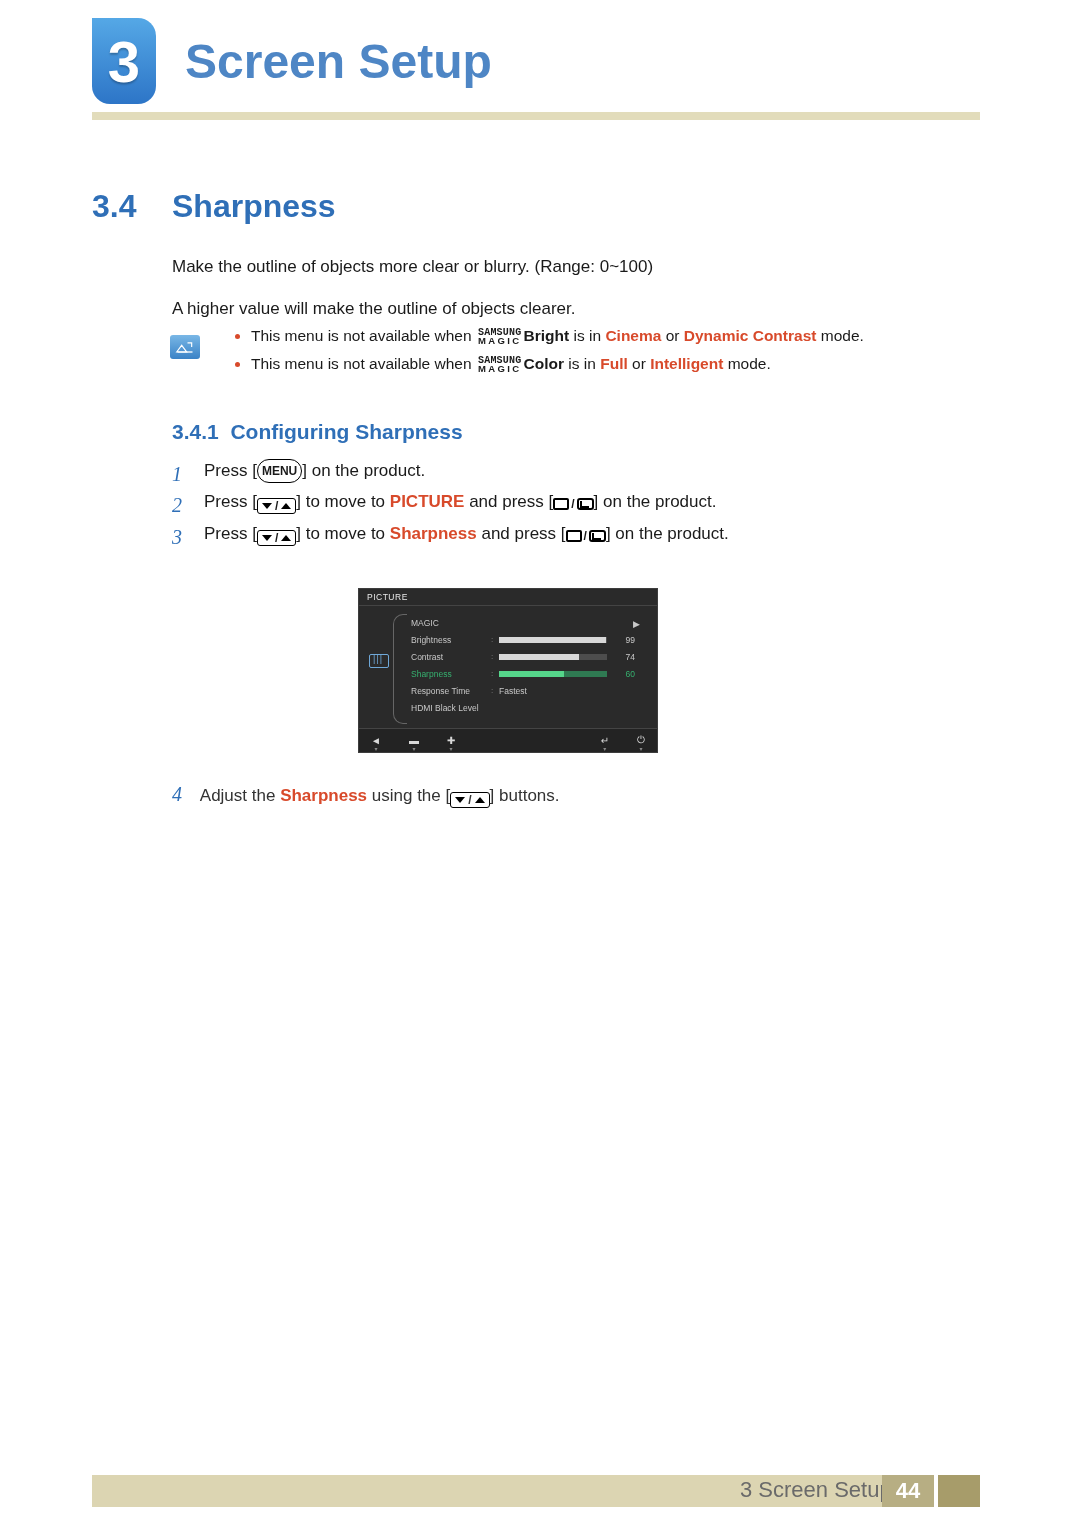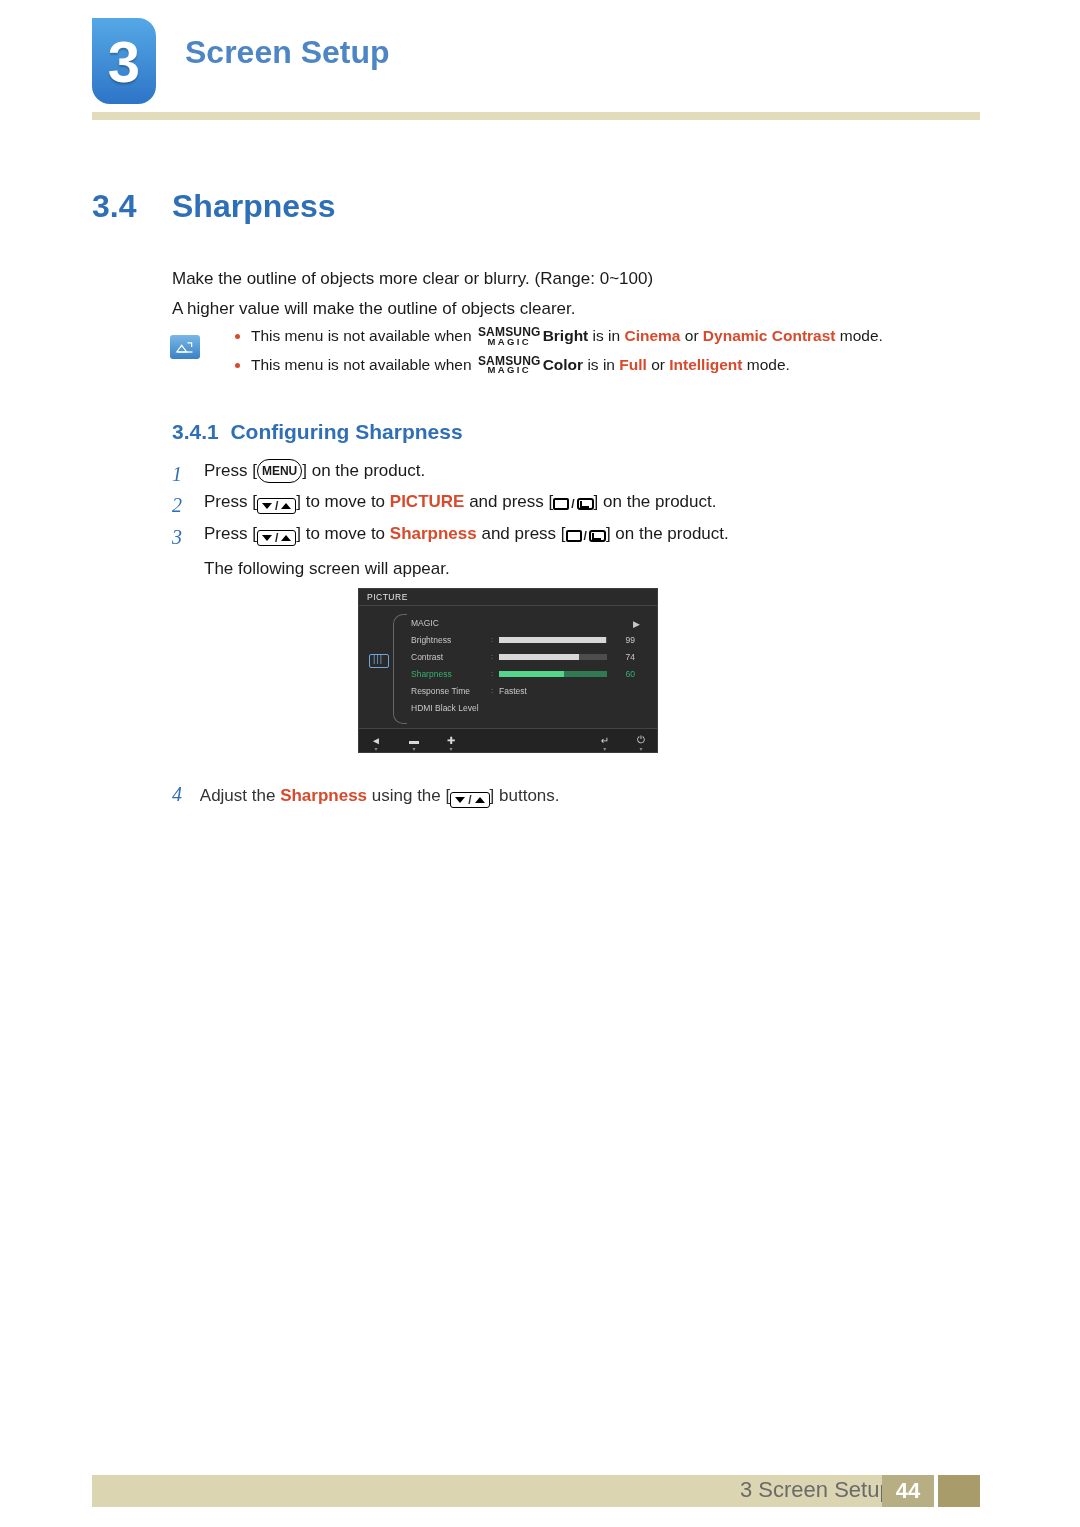--- a/index.html
+++ b/index.html
@@ -26,21 +26,21 @@
     justify-content:center;
     color:#fff;
     font-size:58px;
     font-weight:bold;
     text-shadow:0 2px 2px rgba(0,0,0,.25);
   }
   .chapter-title {
     position:absolute;
     top:34px;
     left:185px;
-    font-size:32px;
+    font-size:48px;
     font-weight:bold;
     color:#4e86c5;
   }
   .beige-strip {
     position:absolute;
     top:112px;
     left:92px;
     width:888px;
     height:8px;
     background:#e2dcbb;
@@ -64,21 +64,21 @@
     color:#2f6fb7;
   }
 
   .body-text {
     font-size:17px;
     line-height:1.4;
     color:#1a1a1a;
   }
   .p-clear {
     position:absolute;
-    top:255px; left:172px; width:760px;margin-top:12px;
+    top:255px; left:172px; width:760px;
   }
   .p-higher {
     position:absolute;
     top:297px; left:172px; width:760px;
   }
 
   
   .note-icon {
     position:absolute;
     top:335px; left:170px;
@@ -108,21 +108,21 @@
     background:#d84a2b;
     border-radius:50%;
   }
   .magic-stack {
     display:inline-block;
     vertical-align:middle;
     line-height:0.8;
     text-align:center;
     margin:0 2px;
   }
-  .magic-small { font-size:12px; font-weight:bold; letter-spacing:0.2px; color:#1a1a1a; display:block; }
+  .magic-small { font-size:10px; font-weight:bold; letter-spacing:0.2px; color:#1a1a1a; display:block;font-family:Liberation Mono, monospace; }
   .magic-big   { font-size:9.5px; font-weight:bold; letter-spacing:2.4px; color:#1a1a1a; display:block; }
   .hl { color:#d84a2b; font-weight:bold; }
   .hl-b { font-weight:bold; color:#1a1a1a;margin-top:27px; }
 
   
   .subsec-title {
     position:absolute;
     top:420px; left:172px;
     font-size:21px;
     color:#2f6fb7;
@@ -374,21 +374,20 @@
     <span class="step-num">3</span>
     <span>Press [</span><span class="btn-box">
         <span class="tri-down"></span>
         <span class="slash">/</span>
         <span class="tri-up"></span>
       </span><span>] to move to </span><span class="hl">Sharpness</span><span> and press [</span><span class="btn-enter">
         <span class="sq-icon"></span>
         <span class="slash">/</span>
         <span class="ret-icon"></span>
       </span><span>] on the product.</span>
-    <span class="step3-extra">The following screen will appear.</span>
   </li>
 </ol>
 
 <div class="osd">
   <div class="osd-header">PICTURE</div>
   <div class="osd-body">
     <div class="osd-side-icon"></div>
     <div class="osd-bracket"></div>
 
     <div class="osd-row">

